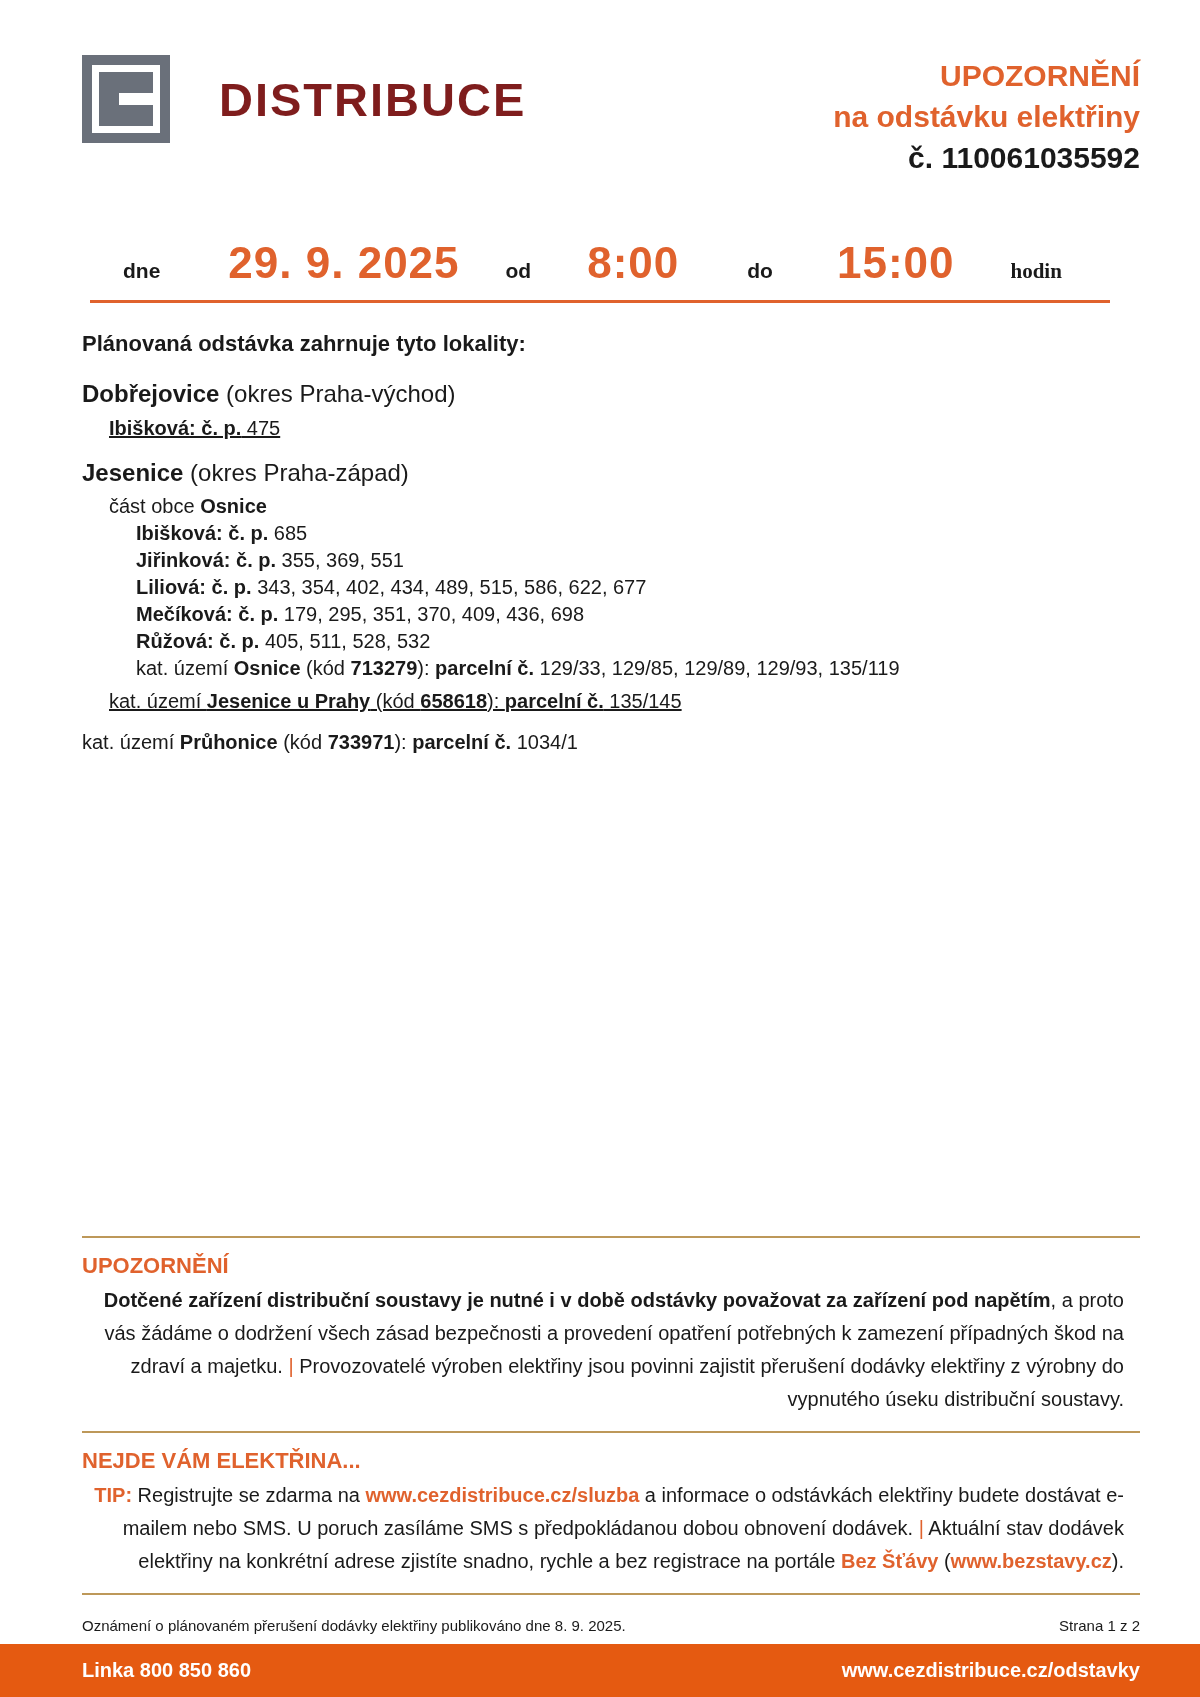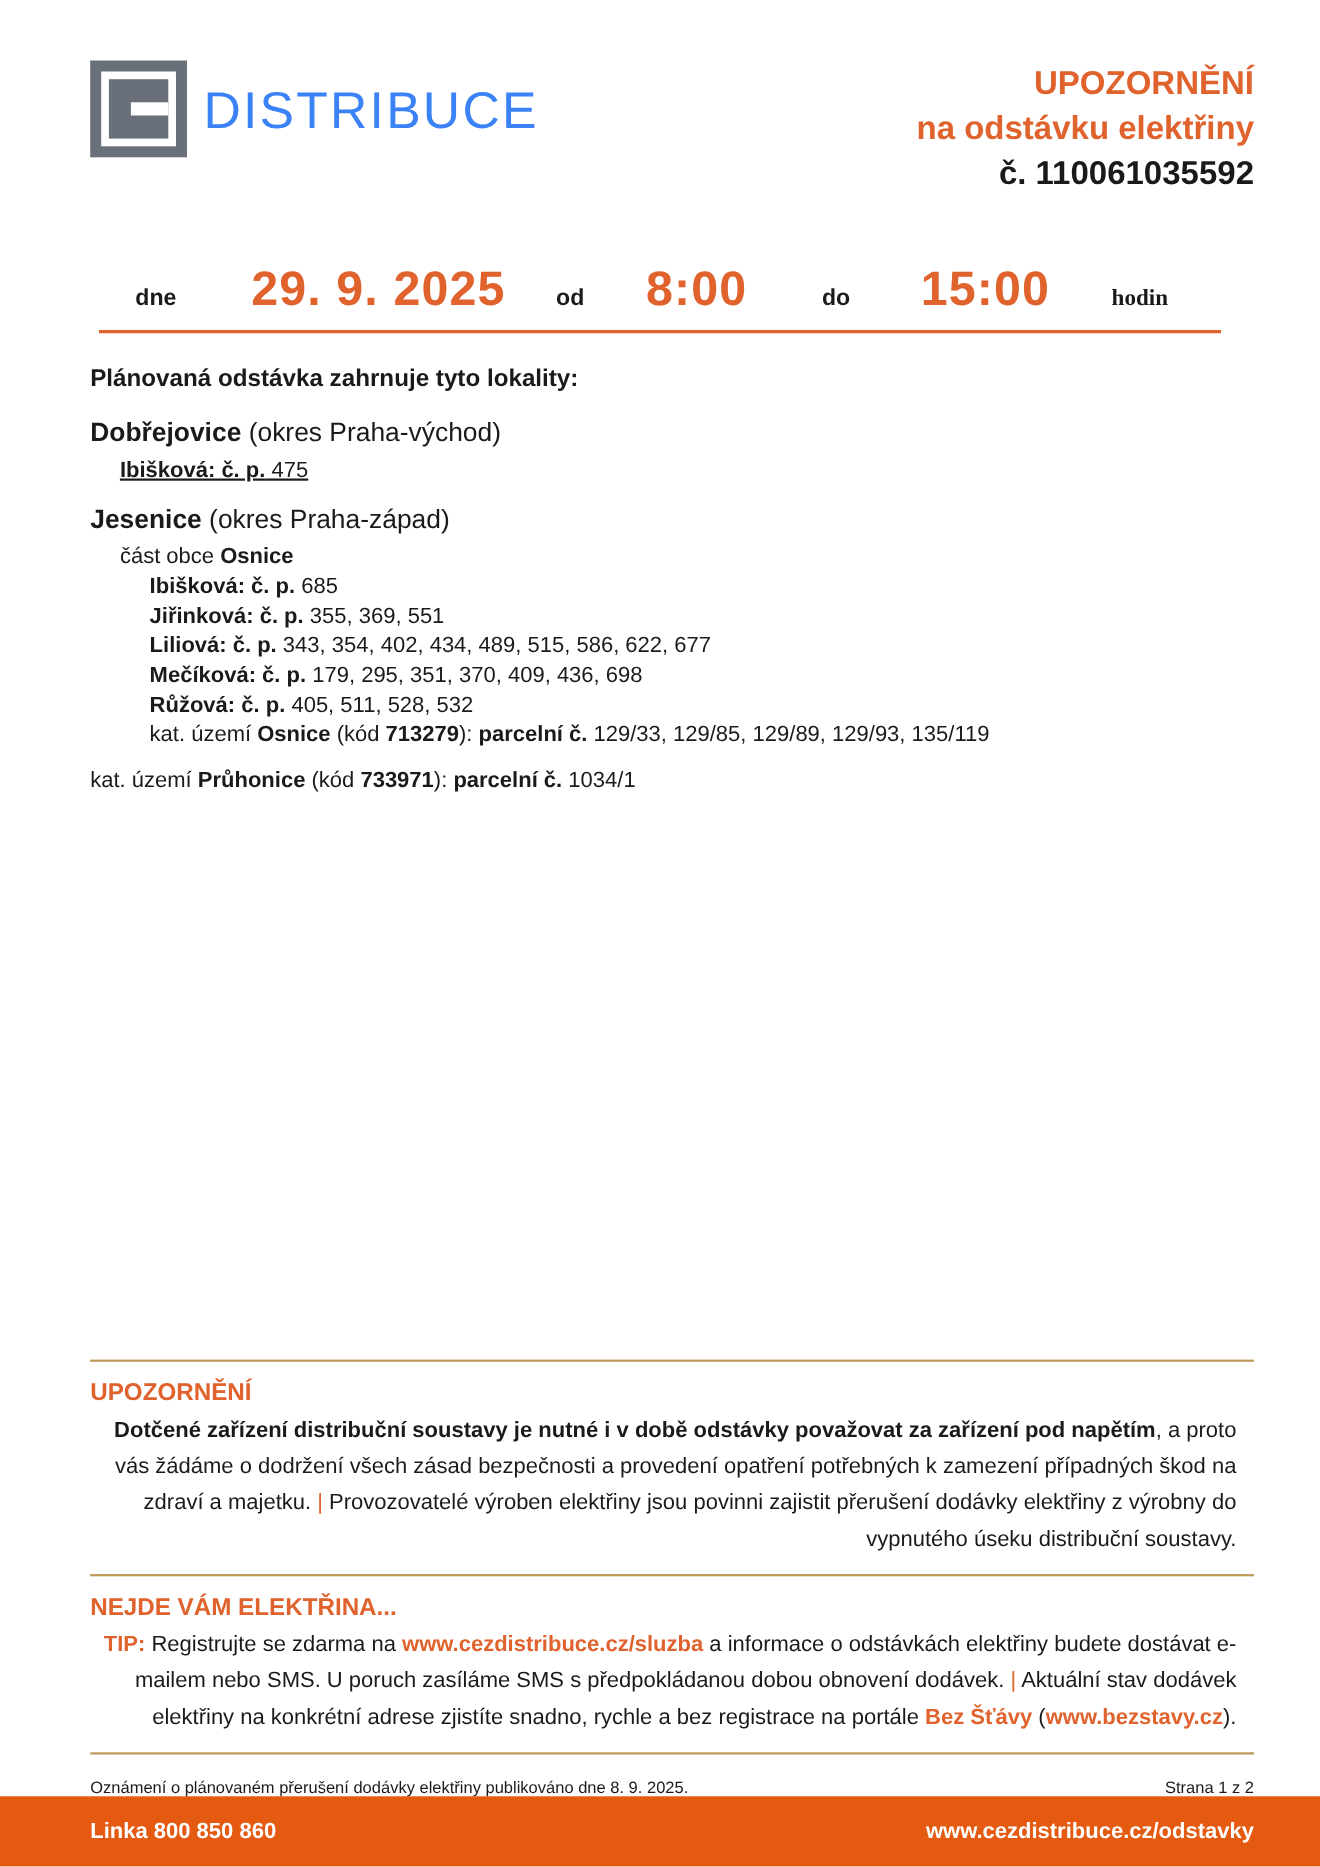--- a/index.html
+++ b/index.html
@@ -11,21 +11,21 @@
     color:#1a1a1a;
     overflow:hidden;
   }
   
   .hdr{display:flex;justify-content:space-between;align-items:flex-start;padding:55px 60px 0 82px;}
   .brand{display:flex;align-items:center;}
   .logo{position:relative;width:88px;height:88px;background:#6a707a;flex:0 0 auto;}
   .logo-inner{position:absolute;inset:10px;background:#ffffff;}
   .logo-core{position:absolute;inset:17px;background:#6a707a;}
   .logo-notch{position:absolute;top:38px;right:17px;width:34px;height:12px;background:#ffffff;}
-  .brand-name{margin-left:15px;font-size:47px;font-weight:normal;color:#3b82f6;letter-spacing:2px;}
+  .brand-name{margin-left:49px;font-size:47px;font-weight:bold;color:#7f1d1d;letter-spacing:2px;}
   .notice{text-align:right;font-weight:bold;font-size:30px;line-height:41px;margin-top:0;}
   .notice .orange-line{color:#e0622d;}
   .notice .black-line{color:#1a1a1a;}
   
   .schedule{margin:60px 60px 0 82px;}
   .sch-row{display:flex;align-items:baseline;padding-left:41px;}
   .sch-label{font-size:21px;font-weight:bold;color:#1a1a1a;text-align:right;}
   .sch-value{font-size:44px;font-weight:bold;color:#e0622d;letter-spacing:1px;}
   .sch-row > :nth-child(2){margin-left:68px;}
   .sch-row > :nth-child(3){margin-left:46px;}
@@ -47,21 +47,21 @@
   .o{color:#e0622d;}
   
   .bottom{position:absolute;left:82px;right:60px;top:1236px;}
   .divider{height:2px;background:#bd9859;}
   .divider.gap{margin-top:15px;}
   .oheading{color:#e0622d;font-size:22px;font-weight:bold;margin:15px 0 0 0;line-height:25px;}
   .para{font-size:20px;line-height:33px;margin:6px 16px 14px 0;text-align:right;}
   .pubrow{display:flex;justify-content:space-between;font-size:15px;margin-top:22px;color:#1a1a1a;}
   
   .bar{
-    position:absolute;left:0;right:0;bottom:0;height:64px;
+    position:absolute;left:0;right:0;bottom:0;height:53px;
     background:#e55a11;color:#ffffff;
     display:flex;align-items:center;justify-content:space-between;
     padding:0 60px 0 82px;font-weight:bold;font-size:20px;text-align:center;
   }
 </style>
 </head>
 <body>
 
 <div class="page">
 
@@ -99,20 +99,21 @@
     <div class="line lg"><span class="b ">Dobřejovice</span><span class=""> (okres Praha-východ)</span></div>
     <div class="line in1 mt6"><span class="b ">Ibišková: č. p.</span><span class=""> 475</span></div>
     <div class="line lg"><span class="b ">Jesenice</span><span class=""> (okres Praha-západ)</span></div>
     <div class="line in1"><span class="">část obce </span><span class="b ">Osnice</span></div>
     <div class="line in2"><span class="b ">Ibišková: č. p.</span><span class=""> 685</span></div>
     <div class="line in2"><span class="b ">Jiřinková: č. p.</span><span class=""> 355, 369, 551</span></div>
     <div class="line in2"><span class="b ">Liliová: č. p.</span><span class=""> 343, 354, 402, 434, 489, 515, 586, 622, 677</span></div>
     <div class="line in2"><span class="b ">Mečíková: č. p.</span><span class=""> 179, 295, 351, 370, 409, 436, 698</span></div>
     <div class="line in2"><span class="b ">Růžová: č. p.</span><span class=""> 405, 511, 528, 532</span></div>
     <div class="line in2"><span class="">kat. území </span><span class="b ">Osnice</span><span class=""> (kód </span><span class="b ">713279</span><span class="">): </span><span class="b ">parcelní č.</span><span class=""> 129/33, 129/85, 129/89, 129/93, 135/119</span></div>
+    <div class="line in1 mt6"><span class="">kat. území </span><span class="b ">Jesenice u Prahy</span><span class=""> (kód </span><span class="b ">658618</span><span class="">): </span><span class="b ">parcelní č.</span><span class=""> 135/145</span></div>
     <div class="line mt14"><span class="">kat. území </span><span class="b ">Průhonice</span><span class=""> (kód </span><span class="b ">733971</span><span class="">): </span><span class="b ">parcelní č.</span><span class=""> 1034/1</span></div>
   </section>
 
   <div class="bottom">
     <div class="divider"></div>
     <h3 class="oheading">UPOZORNĚNÍ</h3>
     <p class="para"><span class="b ">Dotčené zařízení distribuční soustavy je nutné i v době odstávky považovat za zařízení pod napětím</span><span class="">, a proto vás žádáme o dodržení všech zásad bezpečnosti a provedení opatření potřebných k zamezení případných škod na zdraví a majetku. </span><span class="o">|</span><span class=""> Provozovatelé výroben elektřiny jsou povinni zajistit přerušení dodávky elektřiny z výrobny do vypnutého úseku distribuční soustavy.</span></p>
     <div class="divider gap"></div>
     <h3 class="oheading">NEJDE VÁM ELEKTŘINA...</h3>
     <p class="para"><span class="b o">TIP:</span><span class=""> Registrujte se zdarma na </span><span class="b o">www.cezdistribuce.cz/sluzba</span><span class=""> a informace o odstávkách elektřiny budete dostávat e-mailem nebo SMS. U poruch zasíláme SMS s předpokládanou dobou obnovení dodávek. </span><span class="o">|</span><span class=""> Aktuální stav dodávek elektřiny na konkrétní adrese zjistíte snadno, rychle a bez registrace na portále </span><span class="b o">Bez Šťávy</span><span class=""> (</span><span class="b o">www.bezstavy.cz</span><span class="">).</span></p>

